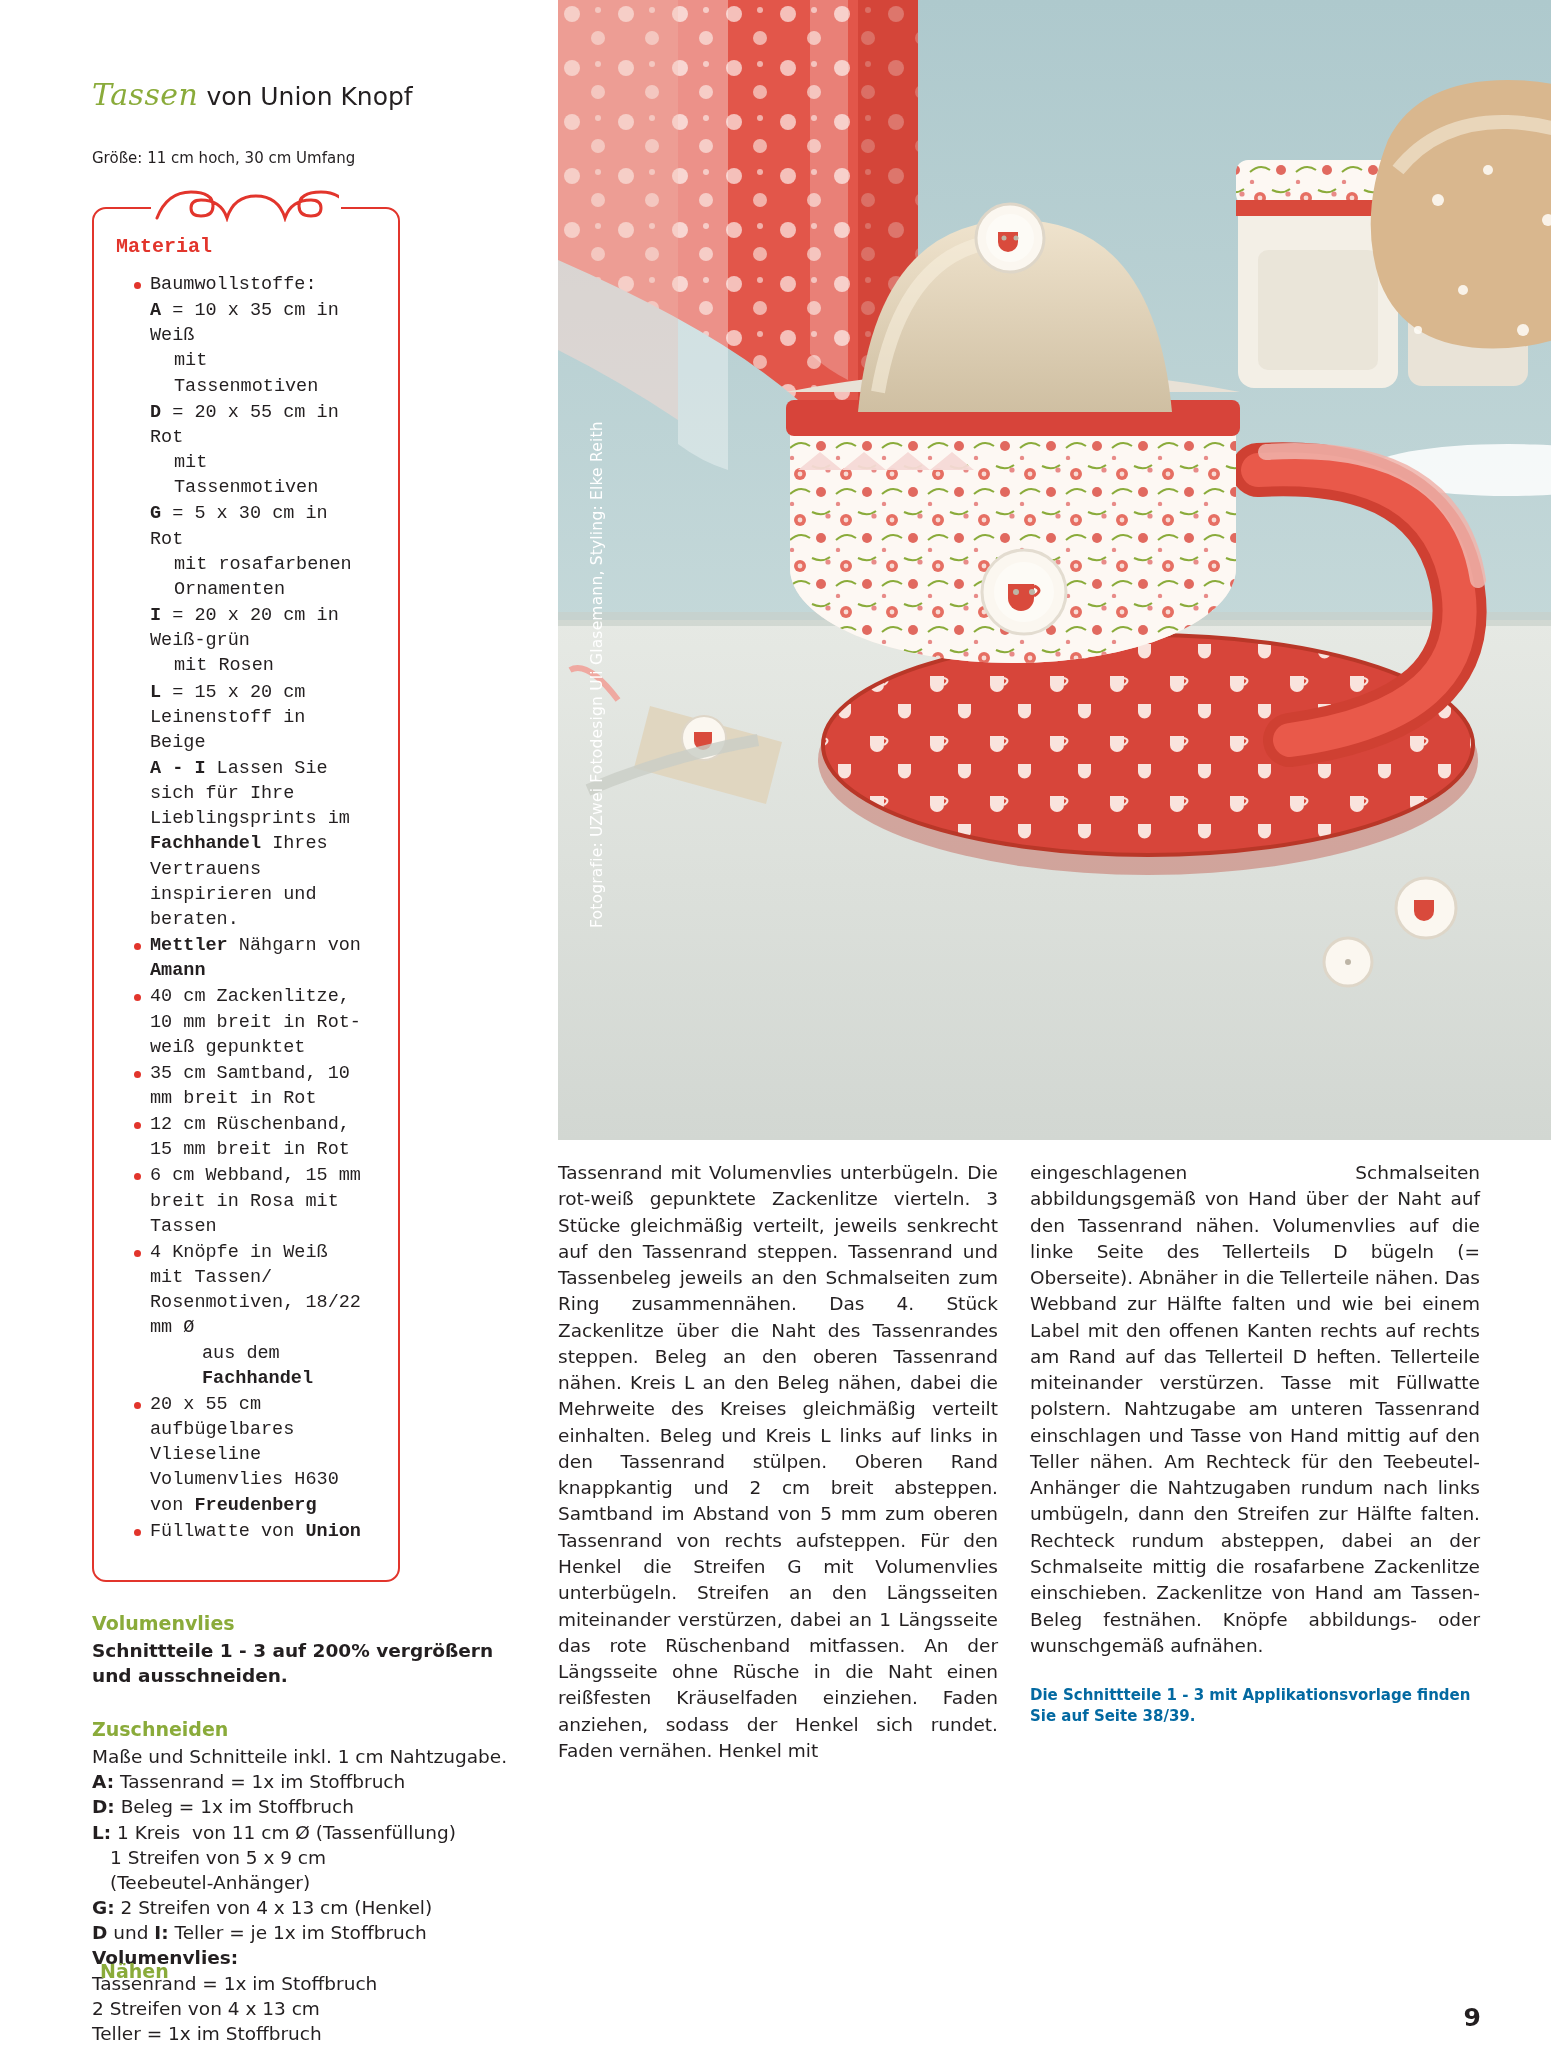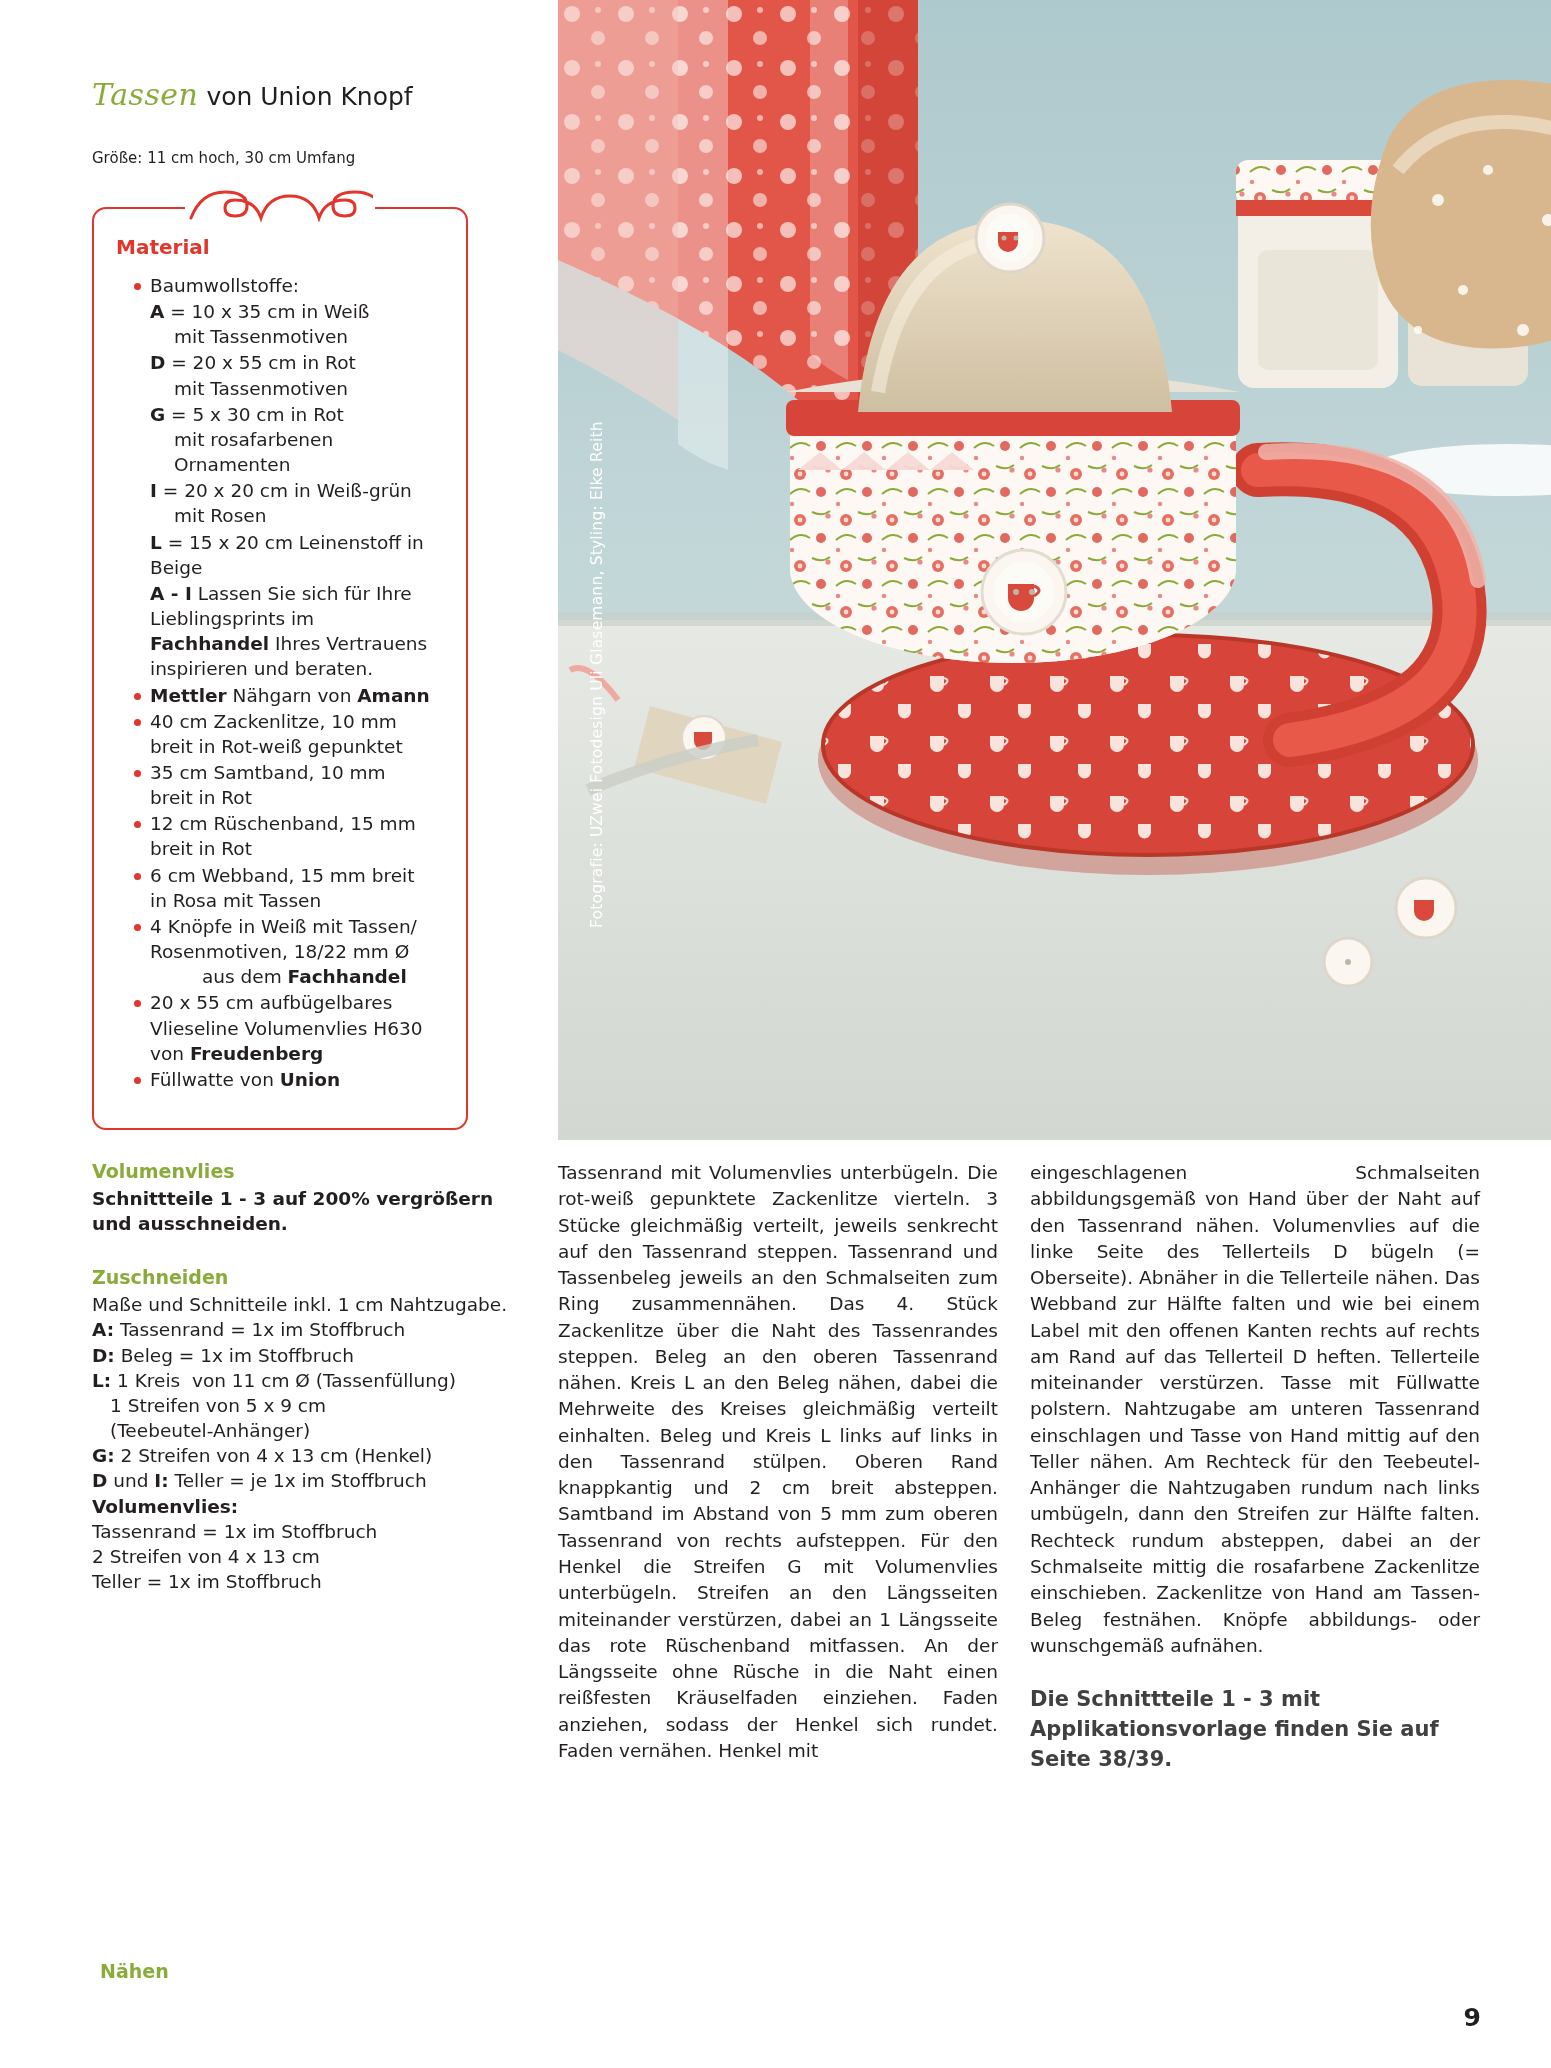--- a/index.html
+++ b/index.html
@@ -53,22 +53,23 @@
     color: #231f20;
     margin-bottom: 40px;
   }
 
   
   .material-box {
     position: relative;
     border: 2px solid #e2352c;
     border-radius: 14px;
     padding: 26px 22px 22px 22px;
-    width: 376px;
+    width: 308px;
     box-sizing: border-box;
+    font-family: Liberation Mono, monospace;
   }
   .box-ornament {
     position: absolute;
     top: -26px;
     left: 50%;
     transform: translateX(-50%);
     width: 190px;
     height: 40px;
     background: #ffffff;
     display: flex;
@@ -165,23 +166,23 @@
     top: 1160px;
     width: 450px;
   }
   .just {
     text-align: justify;
     font-size: 18.5px;
     line-height: 1.42;
     hyphens: auto;
   }
   .green-note {
-    color: #404040;
-    font-weight: bold;
-    font-size: 21px;
+    color: #0369a1;
+    font-weight: bold;
+    font-size: 15px;
     line-height: 1.42;
     margin-top: 26px;
   }
 
   .page-num {
     position: absolute;
     right: 70px;
     bottom: 36px;
     font-size: 25px;
     font-weight: bold;

